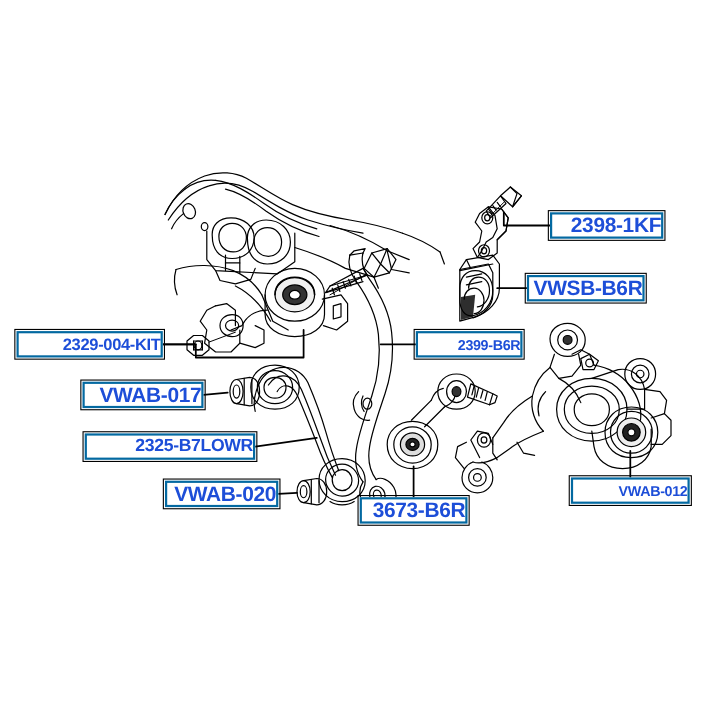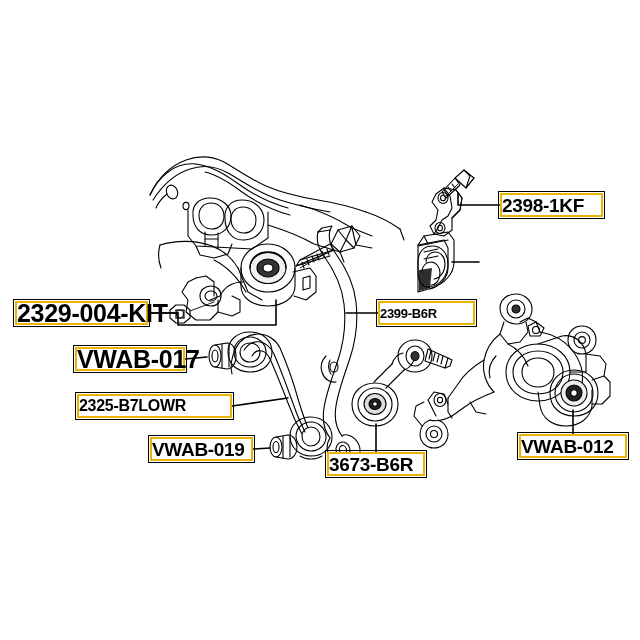--- a/index.html
+++ b/index.html
@@ -16,29 +16,29 @@
     background:#ffffff;
   }
   svg.art{
     position:absolute;left:0;top:0;
     width:640px;height:640px;
   }
   .label-box{
     position:absolute;
     box-sizing:border-box;
     background:#ffffff;
-    border:2px solid #eab308;
+    border:2px solid #0369a1;
     outline:1px solid #000000;
     outline-offset:1px;
     display:flex;
     align-items:center;
-    justify-content:flex-start;
+    justify-content:flex-end;
     font-weight:bold;
     letter-spacing:-0.3px;
-    color:#000000;
+    color:#1d4ed8;
     white-space:nowrap;
     font-family:"Liberation Sans", sans-serif;
     line-height:1;
     z-index:5;
   }
 </style>
 </head>
 <body>
 
 <div id="diagram-root">
@@ -321,42 +321,45 @@
         <path d="M376,452 L376,424"></path>
         <path d="M573,434 L573,410"></path>
       </g>
     </g>
   </svg>
 
   <div class="label-box" style="left:500px;top:193px;width:103px;height:24px;font-size:19px;">
     <span>2398-1KF</span>
   </div>
 
+  <div class="label-box" style="left:479px;top:250px;width:107px;height:24px;font-size:19px;">
+    <span>VWSB-B6R</span>
+  </div>
 
   <div class="label-box" style="left:378px;top:301px;width:97px;height:24px;font-size:13px;">
     <span>2399-B6R</span>
   </div>
 
-  <div class="label-box" style="left:15px;top:301px;width:133px;height:24px;font-size:25px;">
+  <div class="label-box" style="left:15px;top:301px;width:133px;height:24px;font-size:15px;">
     <span>2329-004-KIT</span>
   </div>
 
-  <div class="label-box" style="left:75px;top:347px;width:110px;height:24px;font-size:25px;">
+  <div class="label-box" style="left:75px;top:347px;width:110px;height:24px;font-size:19px;">
     <span>VWAB-017</span>
   </div>
 
   <div class="label-box" style="left:77px;top:394px;width:155px;height:24px;font-size:16px;">
     <span>2325-B7LOWR</span>
   </div>
 
   <div class="label-box" style="left:150px;top:437px;width:103px;height:24px;font-size:19px;">
-    <span>VWAB-019</span>
+    <span>VWAB-020</span>
   </div>
 
   <div class="label-box" style="left:327px;top:452px;width:98px;height:24px;font-size:19px;">
     <span>3673-B6R</span>
   </div>
 
-  <div class="label-box" style="left:519px;top:434px;width:108px;height:24px;font-size:19px;">
+  <div class="label-box" style="left:519px;top:434px;width:108px;height:24px;font-size:13px;">
     <span>VWAB-012</span>
   </div>
 
 </div>
 
 </body></html>

